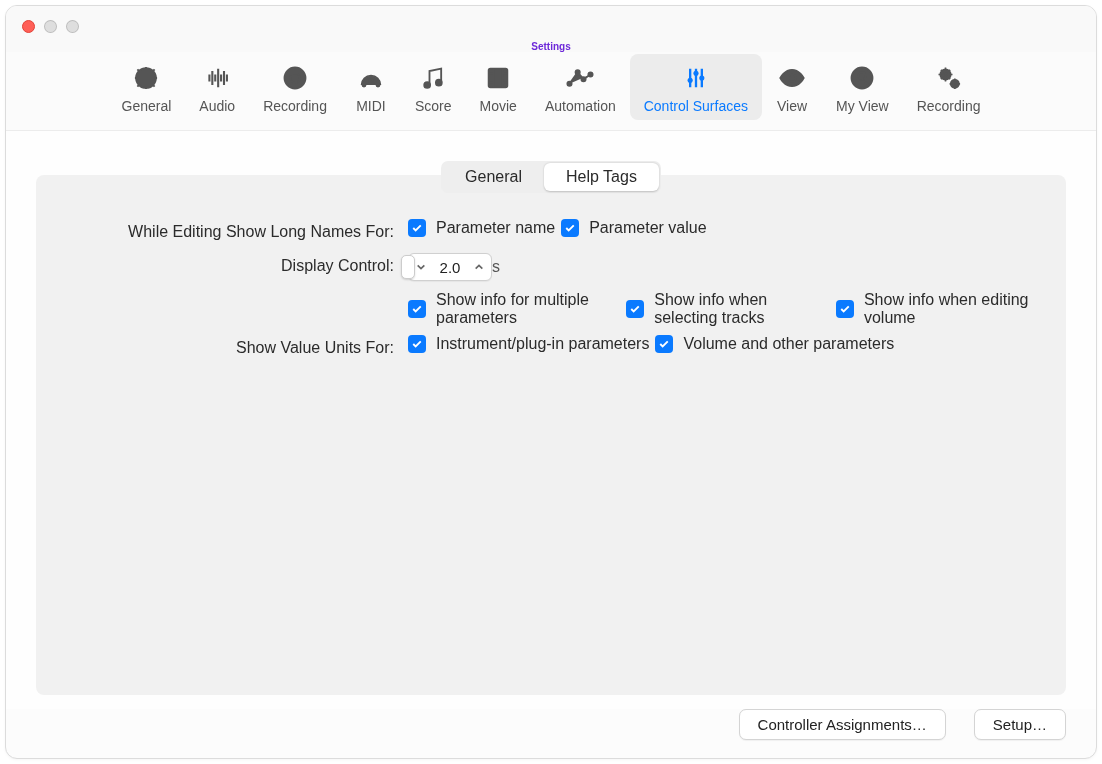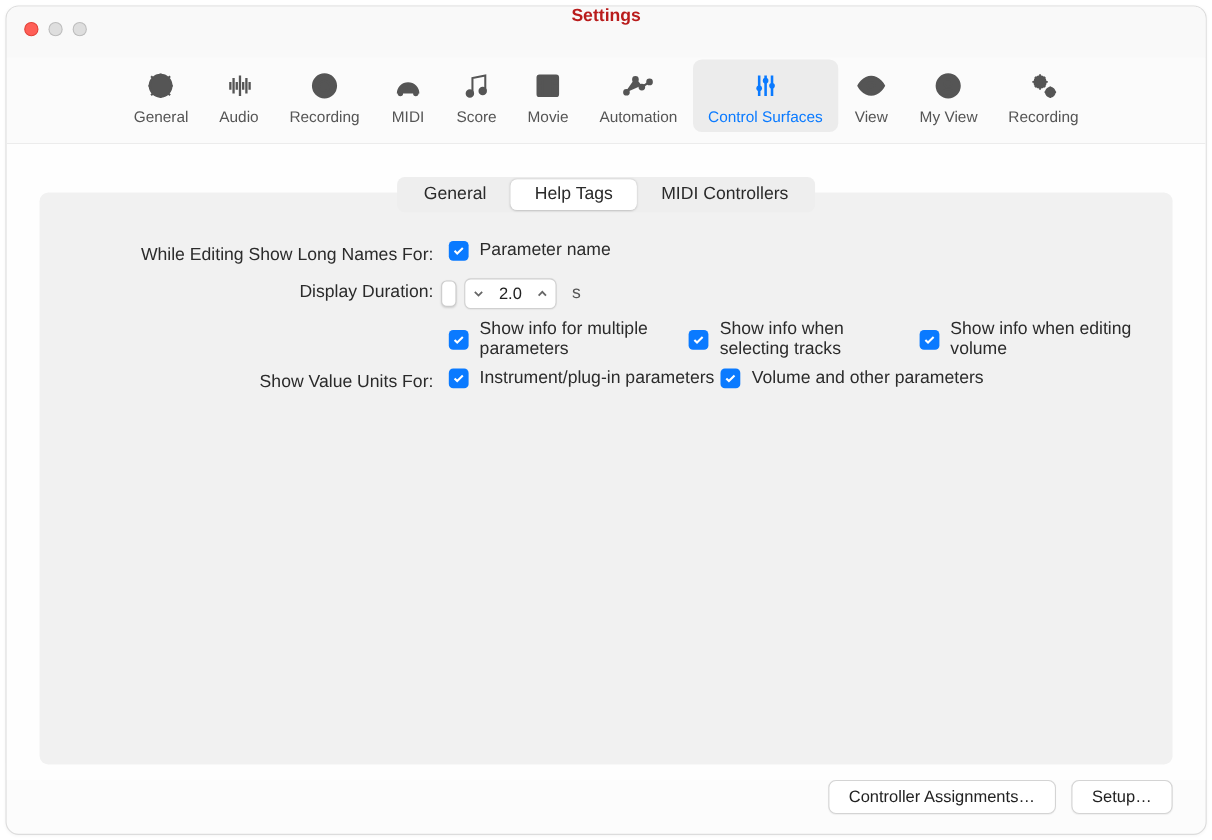--- a/index.html
+++ b/index.html
@@ -22,25 +22,25 @@
     box-shadow: 0 1px 3px rgba(0,0,0,0.04);
     display: flex;
     flex-direction: column;
     overflow: hidden;
   }
   .titlebar {
     position: relative;
     height: 46px;
     background: #f9f9f9;
     display: flex;
-    align-items: flex-start;
+    align-items: flex-end;
     justify-content: center;
-    font-size: 16px;
+    font-size: 10px;
     font-weight: 600;
-    color: #b91c1c;
+    color: #6d28d9;
   }
   .traffic-lights {
     position: absolute;
     left: 16px;
     top: 14px;
     display: flex;
     gap: 9px;
   }
   .tl {
     width: 13px;
@@ -159,21 +159,20 @@
     border-radius: 4px;
     display: flex;
     align-items: center;
     justify-content: center;
     flex-shrink: 0;
   }
   .checkbox svg { stroke: #fff; stroke-width: 2.5; fill:none; }
   .slider-row {
     display: flex;
     align-items: center;
-    gap: 14px;
   }
   .slider {
     position: relative;
     flex: 1;
     height: 24px;
     display: flex;
     align-items: center;
   }
   .slider-track {
     position: absolute;
@@ -225,21 +224,21 @@
   }
   .stepper .arrow svg { stroke:#666; stroke-width:2; fill:none; }
   .stepper .value {
     font-size: 15px;
     color:#222;
     width: 30px;
     text-align:center;
   }
   .bottom-bar {
     display:flex;
-    gap: 14px;
+    gap: 28px;
     justify-content: flex-end;
     padding: 0 30px 18px 0;
   }
   .mac-button {
     background:#fff;
     border:1px solid #d4d4d4;
     border-radius:7px;
     padding: 6px 18px;
     font-size:15px;
     color:#222;
@@ -388,40 +387,47 @@
       <span class="label">Recording</span>
     </div>
 
   </div>
 
   <div class="content">
 
     <div class="seg-control">
       <div class="seg-item">General</div>
       <div class="seg-item active">Help Tags</div>
-      <div class="seg-item">MIDI Controllers</div>
     </div>
 
     <div class="panel">
       <div class="form-row">
         <div class="form-label-col">While Editing Show Long Names For:</div>
         <div class="form-control-col">
           <label class="checkbox-line">
             <span class="checkbox">
               <svg viewBox="0 0 16 16" width="12" height="12">
                   <path d="M3 8l3.2 3.2L13 4.5"></path>
                 </svg>
             </span>
             <span>Parameter name</span>
           </label>
+          <label class="checkbox-line">
+            <span class="checkbox">
+              <svg viewBox="0 0 16 16" width="12" height="12">
+                  <path d="M3 8l3.2 3.2L13 4.5"></path>
+                </svg>
+            </span>
+            <span>Parameter value</span>
+          </label>
         </div>
       </div>
 
       <div class="form-row" style="margin-top:8px;">
-        <div class="form-label-col">Display Duration:</div>
+        <div class="form-label-col">Display Control:</div>
         <div class="form-control-col">
           <div class="slider-row">
             <div class="slider">
               <div class="slider-track"></div>
               <div class="slider-ticks">
                 <span></span>
                   <span></span>
                   <span></span>
                   <span></span>
                   <span></span>

